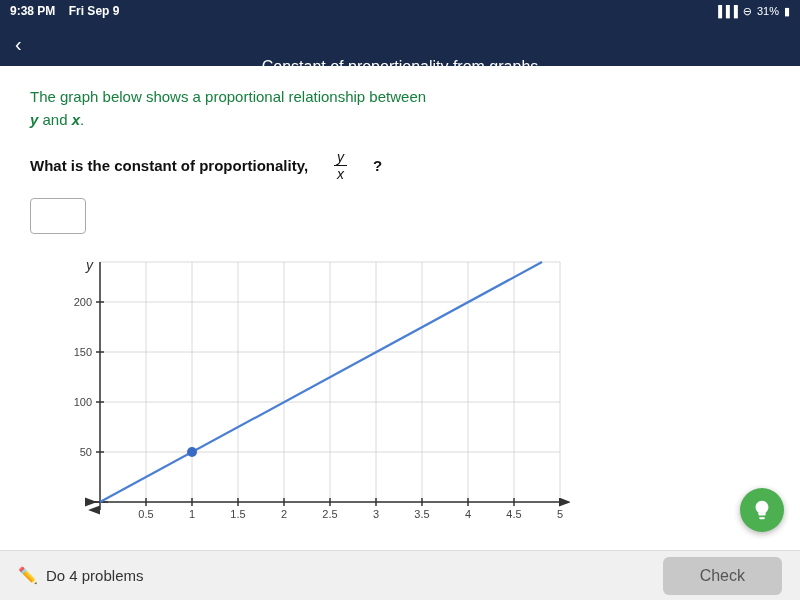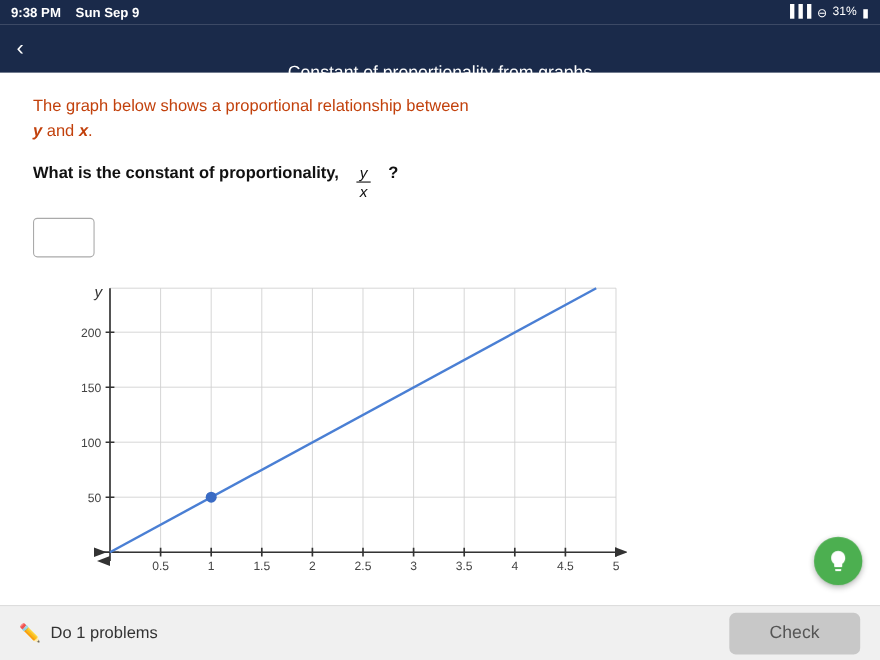--- a/index.html
+++ b/index.html
@@ -51,37 +51,37 @@
     
     .content {
       background: white;
       height: calc(600px - 22px - 44px - 50px);
       padding: 20px 30px 10px 30px;
       overflow: hidden;
     }
 
     .problem-text {
       font-size: 15px;
-      color: #c2410c;
+      color: #15803d;
       line-height: 1.5;
       margin-bottom: 18px;
     }
     .problem-text em {
       font-style: italic;
       font-weight: 700;
     }
 
     .question {
       font-size: 15px;
       font-weight: 700;
       color: #111;
       margin-bottom: 16px;
       display: flex;
-      align-items: flex-start;
-      gap: 14px;
+      align-items: center;
+      gap: 24px;
     }
     .fraction {
       display: inline-flex;
       flex-direction: column;
       align-items: center;
       font-weight: 400;
       margin: 0 2px;
     }
     .fraction-num { border-bottom: 1.5px solid #111; padding: 0 3px; font-size: 14px; font-style: italic; }
     .fraction-den { padding: 0 3px; font-size: 14px; font-style: italic; }
@@ -151,21 +151,21 @@
     }
     .hint-btn svg { width: 22px; height: 22px; fill: white; }
   </style>
 </head>
 <body>
 
 <div class="status-bar">
   <div class="status-left">
     <span>9:38 PM</span>
     &nbsp;&nbsp;
-    <span>Sun Sep 9</span>
+    <span>Fri Sep 9</span>
   </div>
   <div class="status-right">
 
     <span>▐▐▐</span>
 
     <span>⊖</span>
 
     <span>31%</span>
     <span>▮</span>
   </div>
@@ -297,21 +297,21 @@
       <circle cx="142" cy="200" r="5" fill="#3a6bc4"></circle>
 
     </svg>
   </div>
 
 </div>
 
 <div class="bottom-bar">
   <div class="do-problems">
     <span class="pencil-icon">✏️</span>
-    <span>Do 1 problems</span>
+    <span>Do 4 problems</span>
   </div>
   <button class="check-btn">Check</button>
 </div>
 
 <div class="hint-btn">
   <svg viewBox="0 0 24 24" xmlns="http://www.w3.org/2000/svg">
     <path d="M9 21c0 .55.45 1 1 1h4c.55 0 1-.45 1-1v-1H9v1zm3-19C8.13 2 5 5.13 5 9c0 2.38 1.19 4.47 3 5.74V17c0 .55.45 1 1 1h6c.55 0 1-.45 1-1v-2.26c1.81-1.27 3-3.36 3-5.74 0-3.87-3.13-7-7-7z"></path>
   </svg>
 </div>
 

